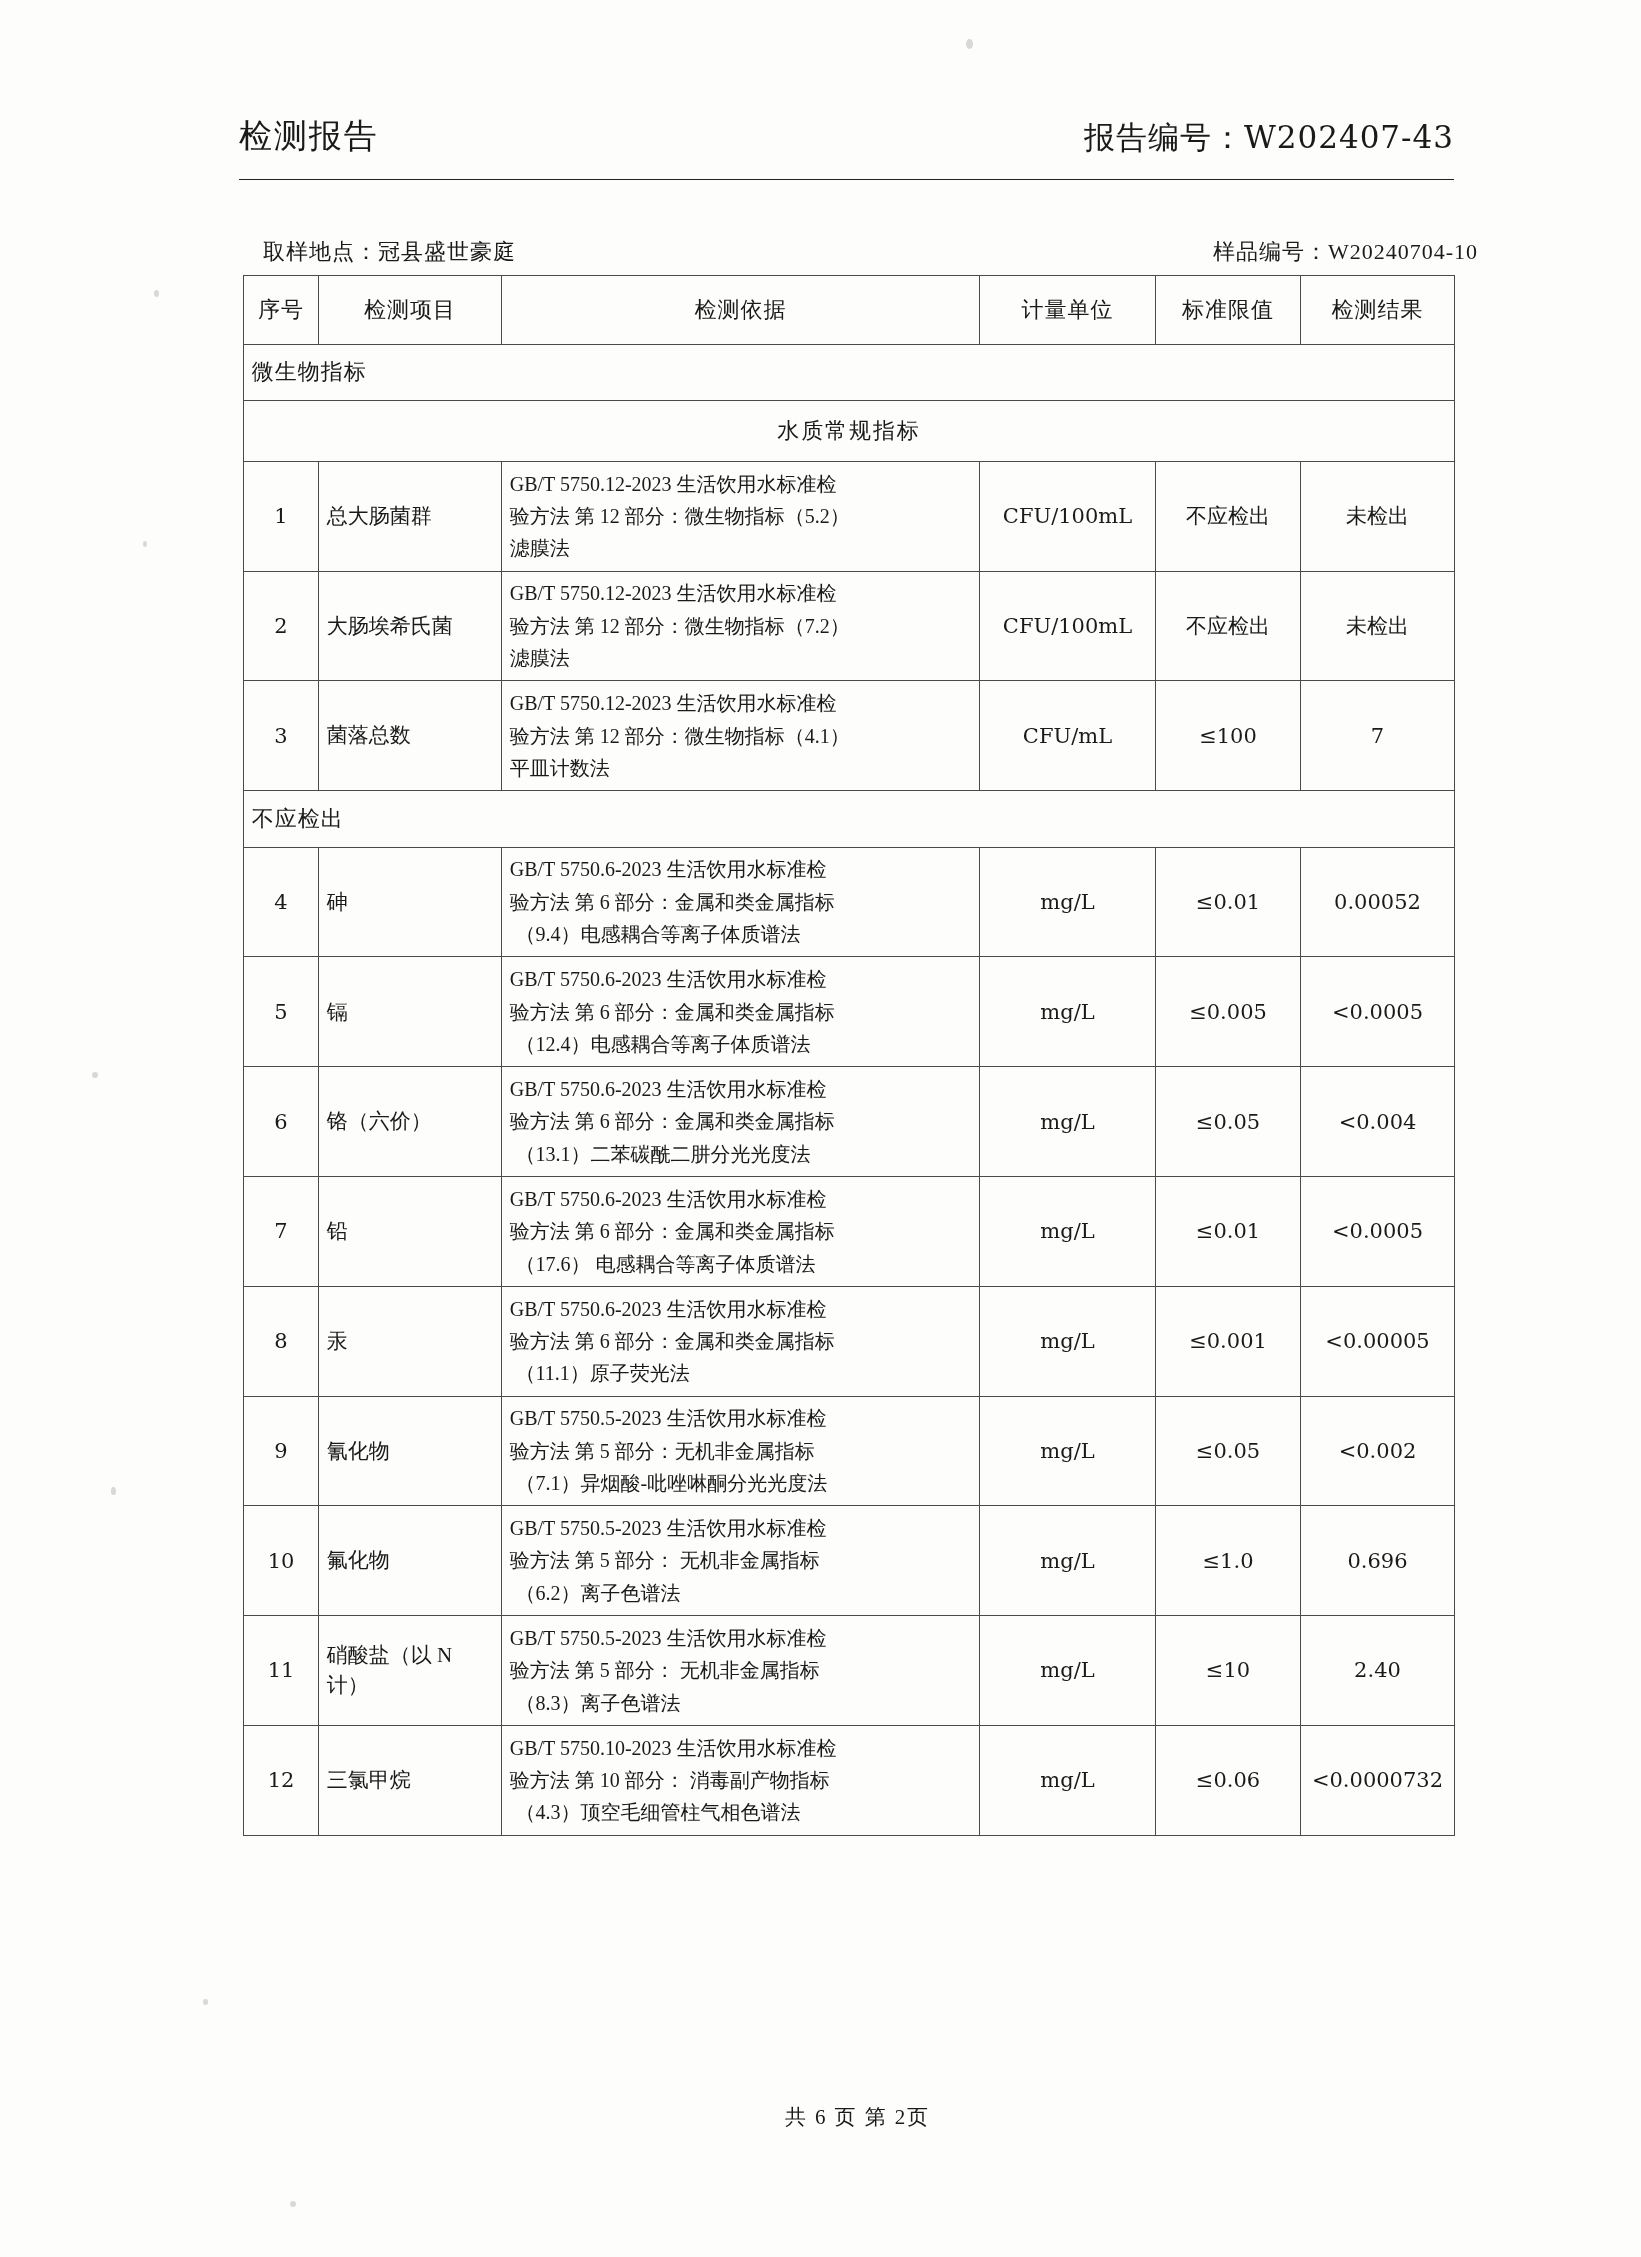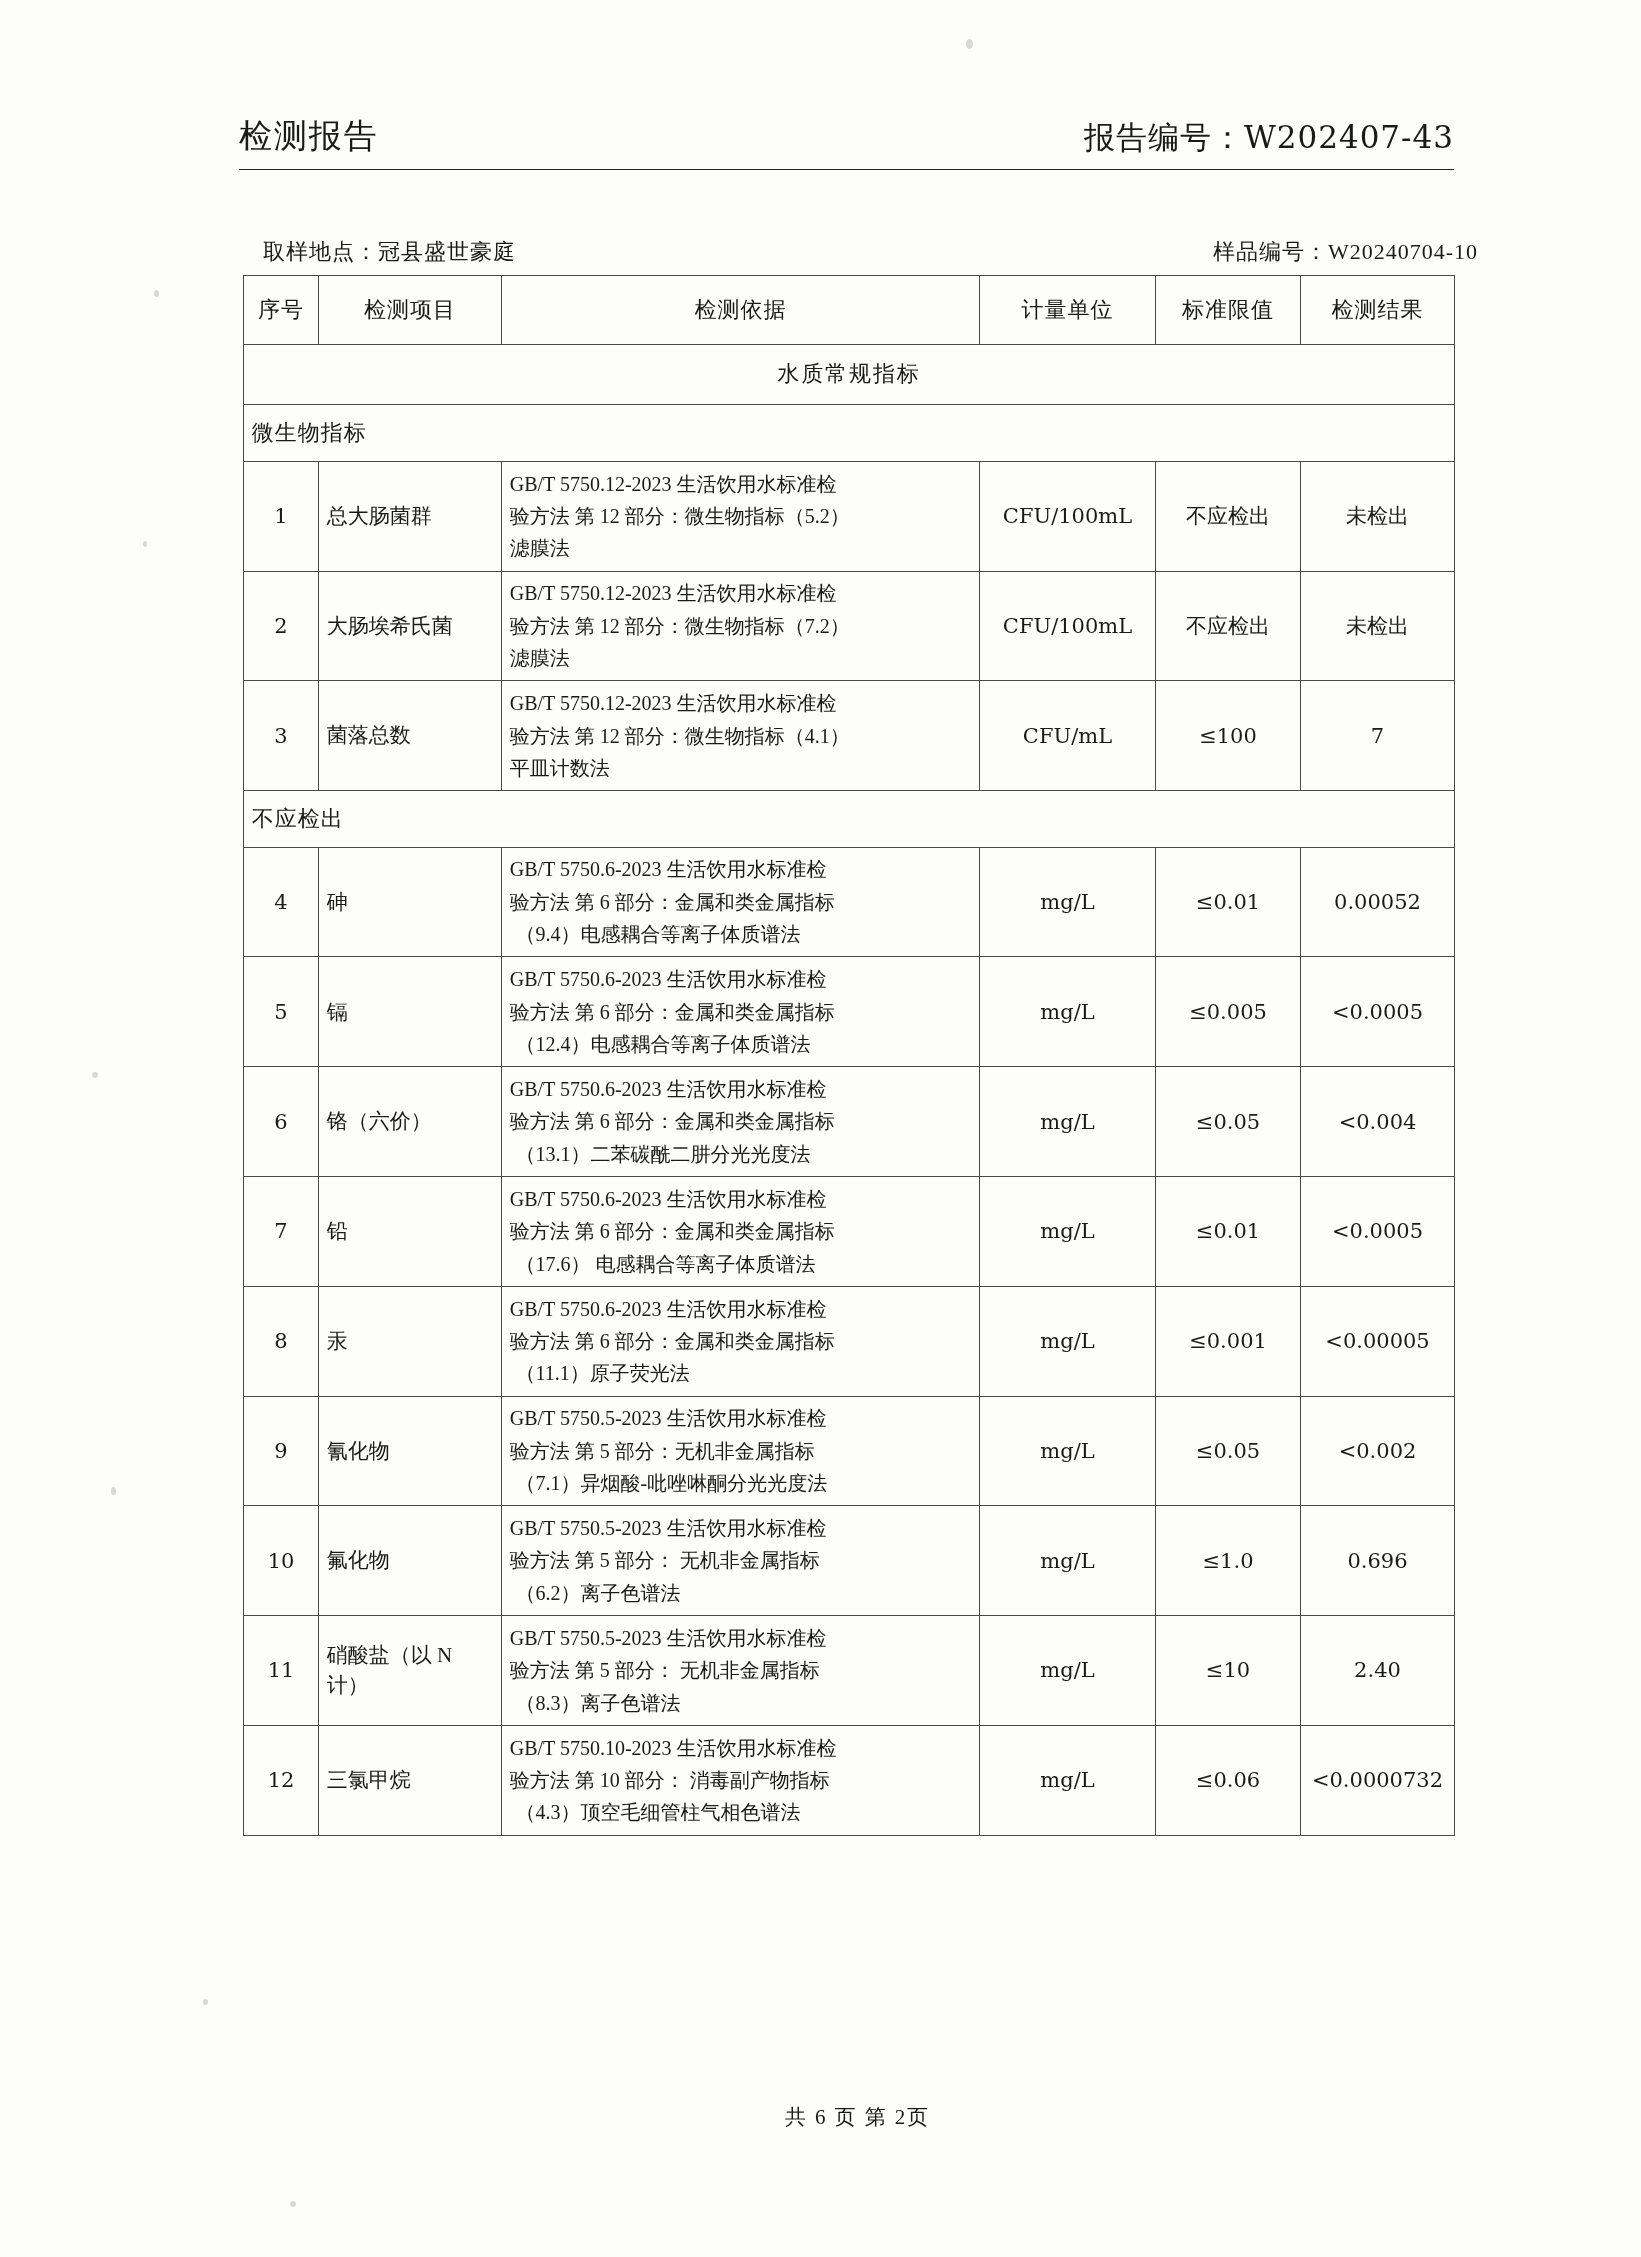--- a/index.html
+++ b/index.html
@@ -31,21 +31,21 @@
   }
   .header {
     position: absolute;
     left: 239px;
     top: 114px;
     width: 1215px;
     display: flex;
     align-items: flex-end;
     justify-content: space-between;
     border-bottom: 1.9px solid #222;
-    padding-bottom: 10px;
+    padding-bottom: 20px;
   }
   .header-left {
     font-size: 33px;
     letter-spacing: 1.9px;
     font-family: "DejaVu Serif", serif;
   }
   .header-right {
     font-size: 31px;
     letter-spacing: 1px;
     font-family: "DejaVu Serif", serif;
@@ -175,24 +175,24 @@
         <td>序号</td>
         <td>检测项目</td>
         <td>检测依据</td>
         <td>计量单位</td>
         <td>标准限值</td>
         <td>检测结果</td>
       </tr>
     </thead>
     <tbody>
       <tr>
+        <td class="section-left" colspan="6">微生物指标</td>
+      </tr>
+      <tr>
         <td class="section-center" colspan="6">水质常规指标</td>
-      </tr>
-      <tr>
-        <td class="section-left" colspan="6">微生物指标</td>
       </tr>
 
       <tr>
         <td class="no">1</td>
         <td class="item">总大肠菌群</td>
         <td class="basis">
           <span class="ln">GB/T 5750.12-2023 生活饮用水标准检</span>
           <span class="ln">验方法 第 12 部分：微生物指标（5.2）</span>
           <span class="ln">滤膜法</span>
         </td>

